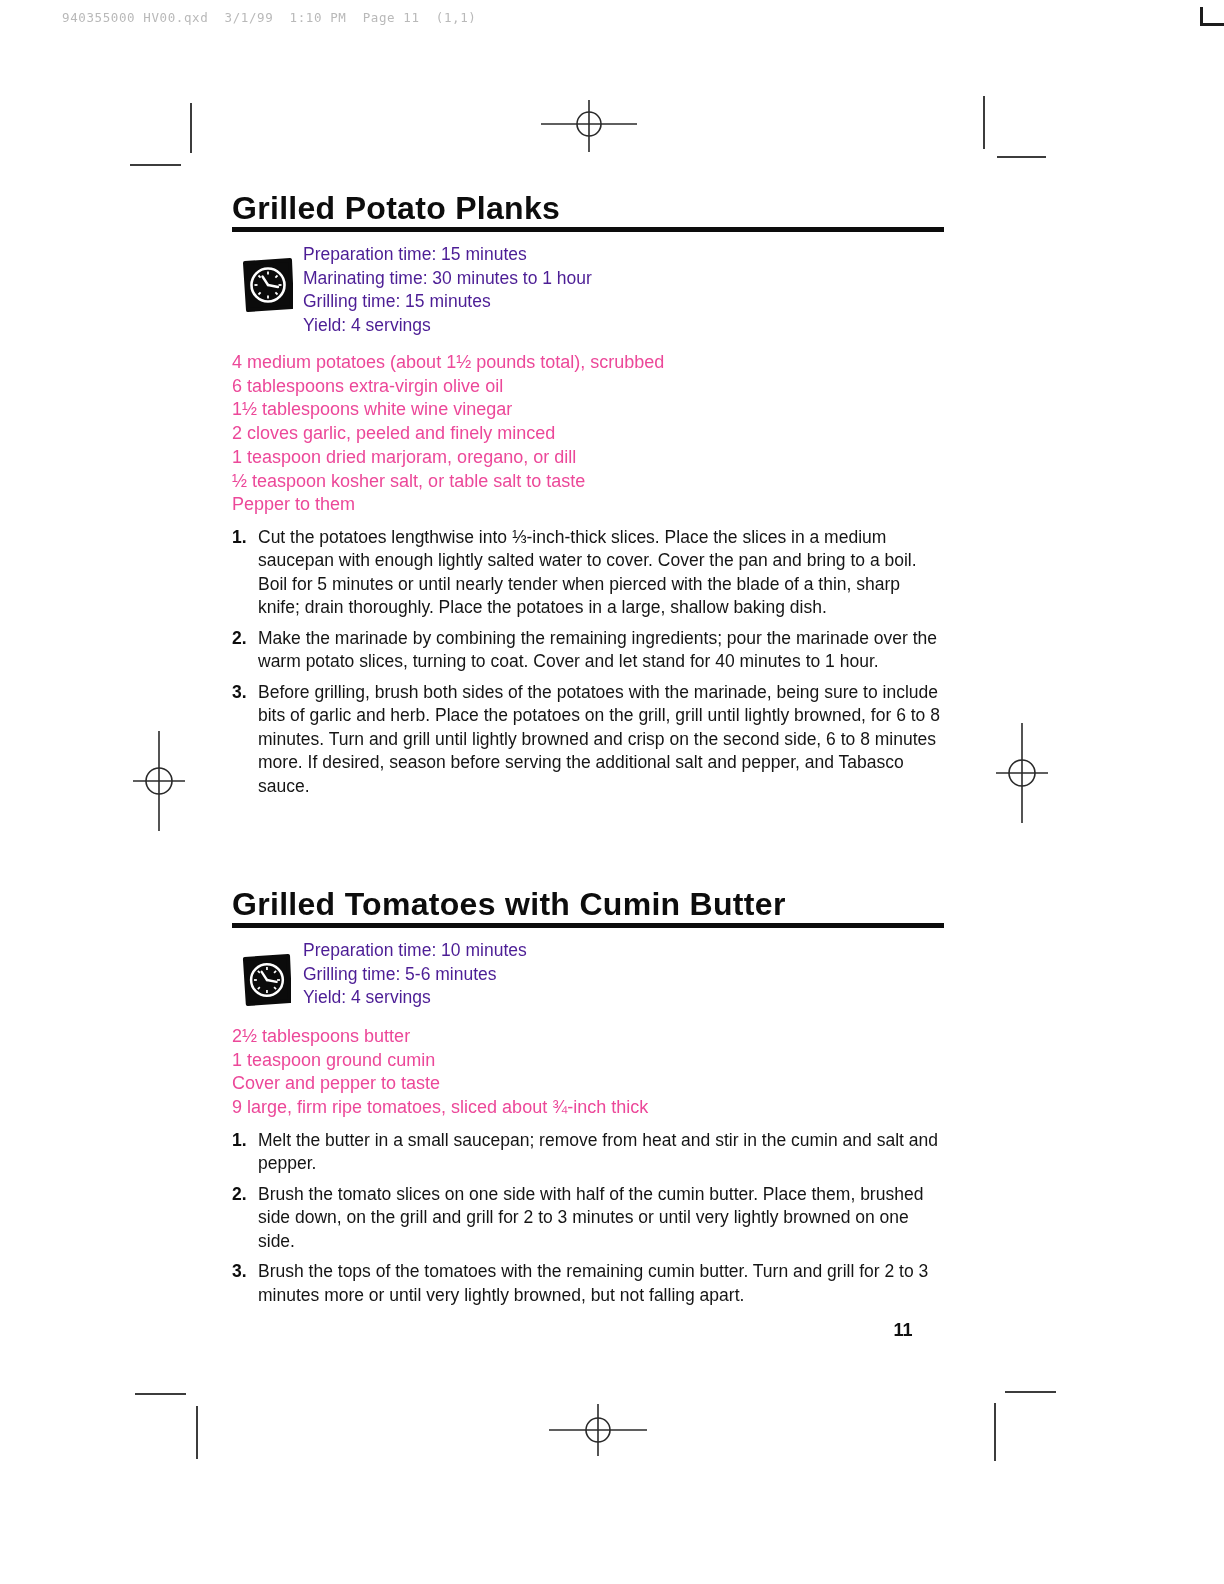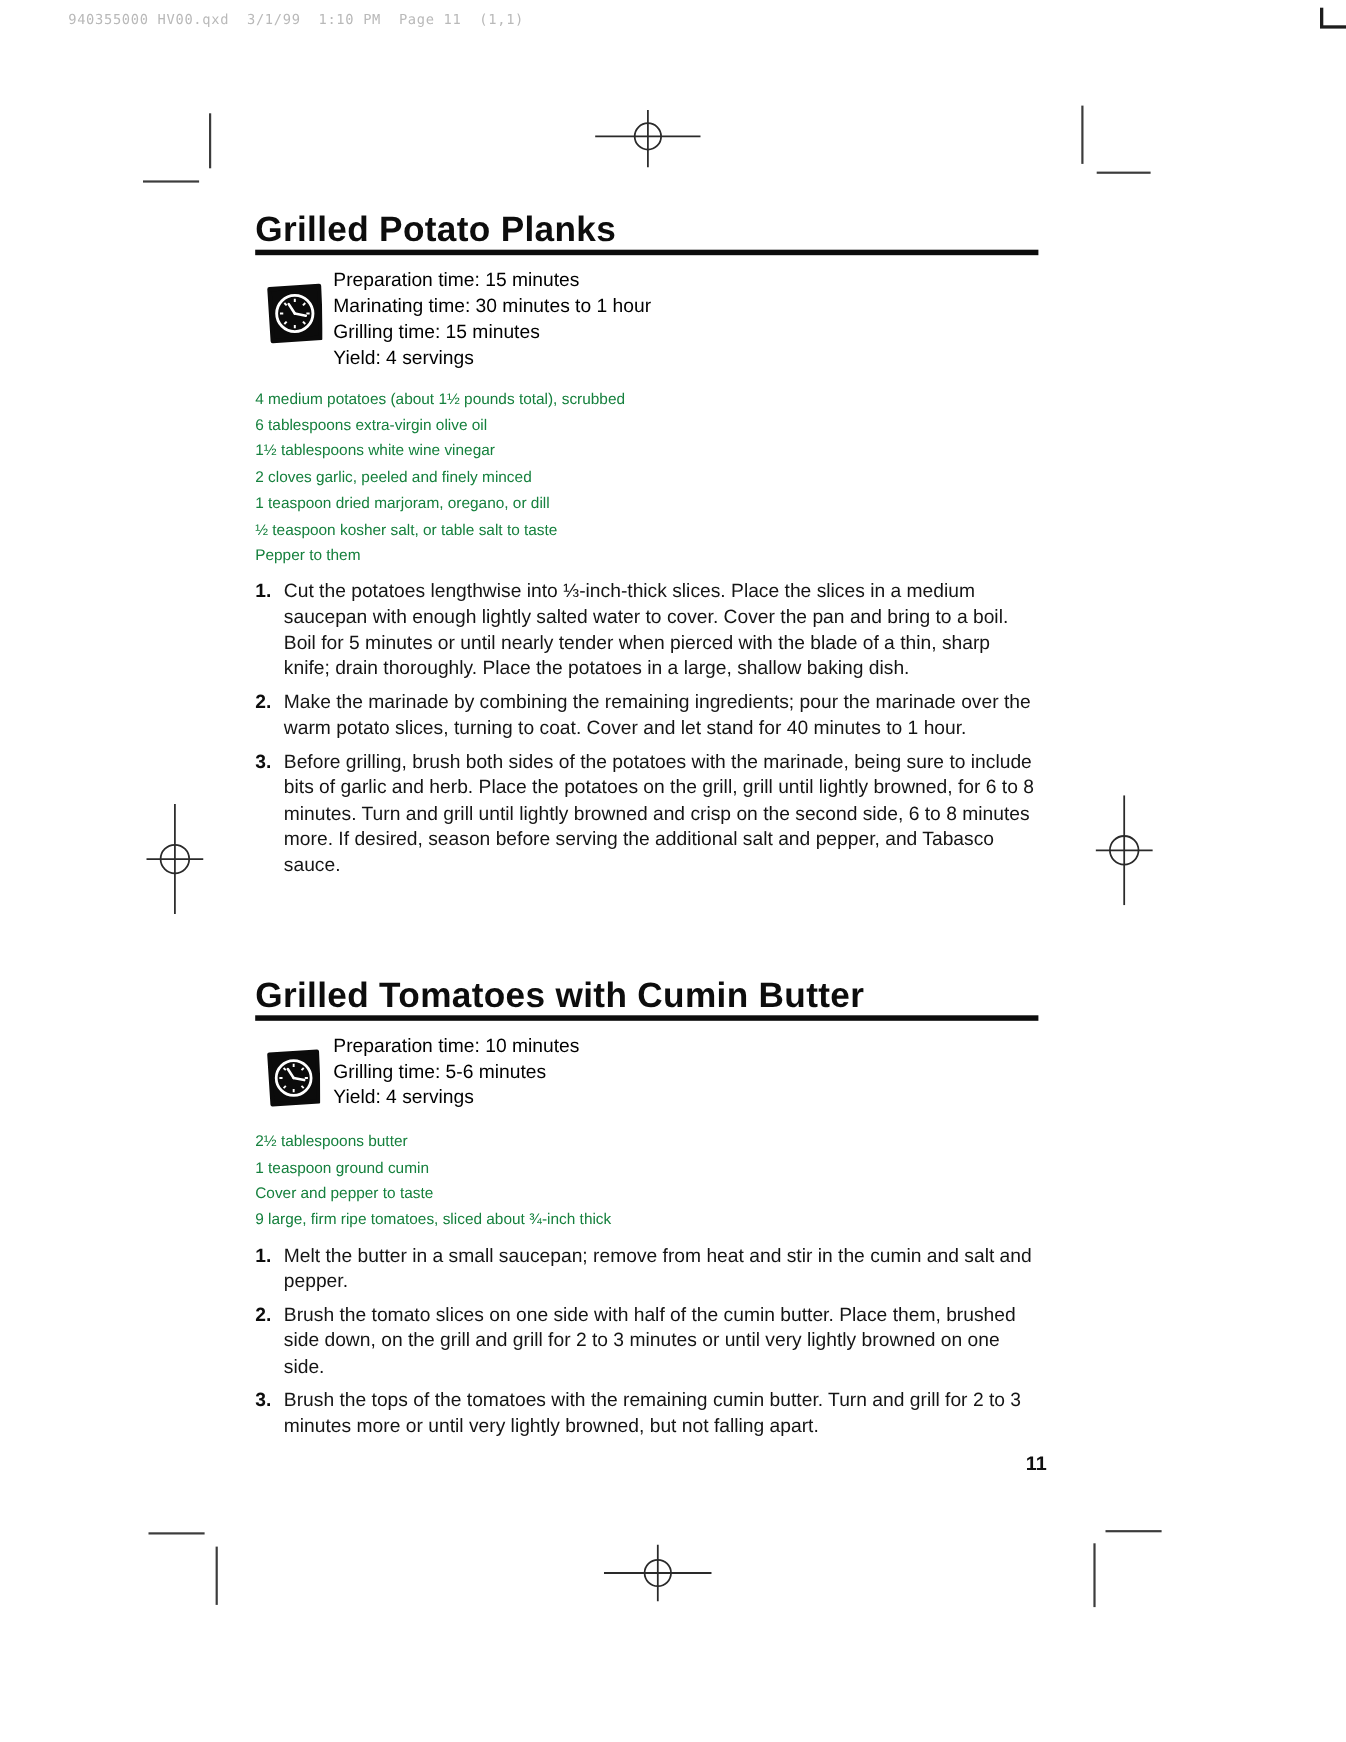--- a/index.html
+++ b/index.html
@@ -29,31 +29,31 @@
   
   .recipe{position:absolute;left:232px;width:712px;}
   .recipe-title{
     font-size:32px;font-weight:700;letter-spacing:0.3px;color:#0d0d0d;
     margin:0;line-height:30px;
   }
   .title-rule{height:5px;background:#0c0c0c;margin-top:4px;}
 
   .info-row{display:flex;margin-top:11px;}
   .clockwrap{width:71px;flex:0 0 71px;padding-left:9px;box-sizing:border-box;padding-top:14px;}
-  .info-lines{font-size:17.5px;line-height:23.5px;color:#000000;}
-
-  .ingredients{margin-top:14px;font-size:14px;line-height:23.7px;color:#15803d;}
+  .info-lines{font-size:17.5px;line-height:23.5px;color:#4c1d95;}
+
+  .ingredients{margin-top:14px;font-size:18px;line-height:23.7px;color:#ec4899;}
 
   .steps{margin-top:9px;}
   .step{display:flex;margin-top:7px;font-size:17.5px;line-height:23.5px;color:#151515;}
   .step-num{flex:0 0 26px;font-weight:700;color:#0d0d0d;}
   .step-text{flex:1;}
 
   .page-number{
-    position:absolute;left:922px;top:1320px;width:40px;text-align:center;
+    position:absolute;left:883px;top:1320px;width:40px;text-align:center;
     font-size:18px;font-weight:700;color:#101010;
   }
 </style>
 </head>
 <body>
 
 <div class="page">
 
   <div class="slug">940355000 HV00.qxd  3/1/99  1:10 PM  Page 11  (1,1)</div>
 

